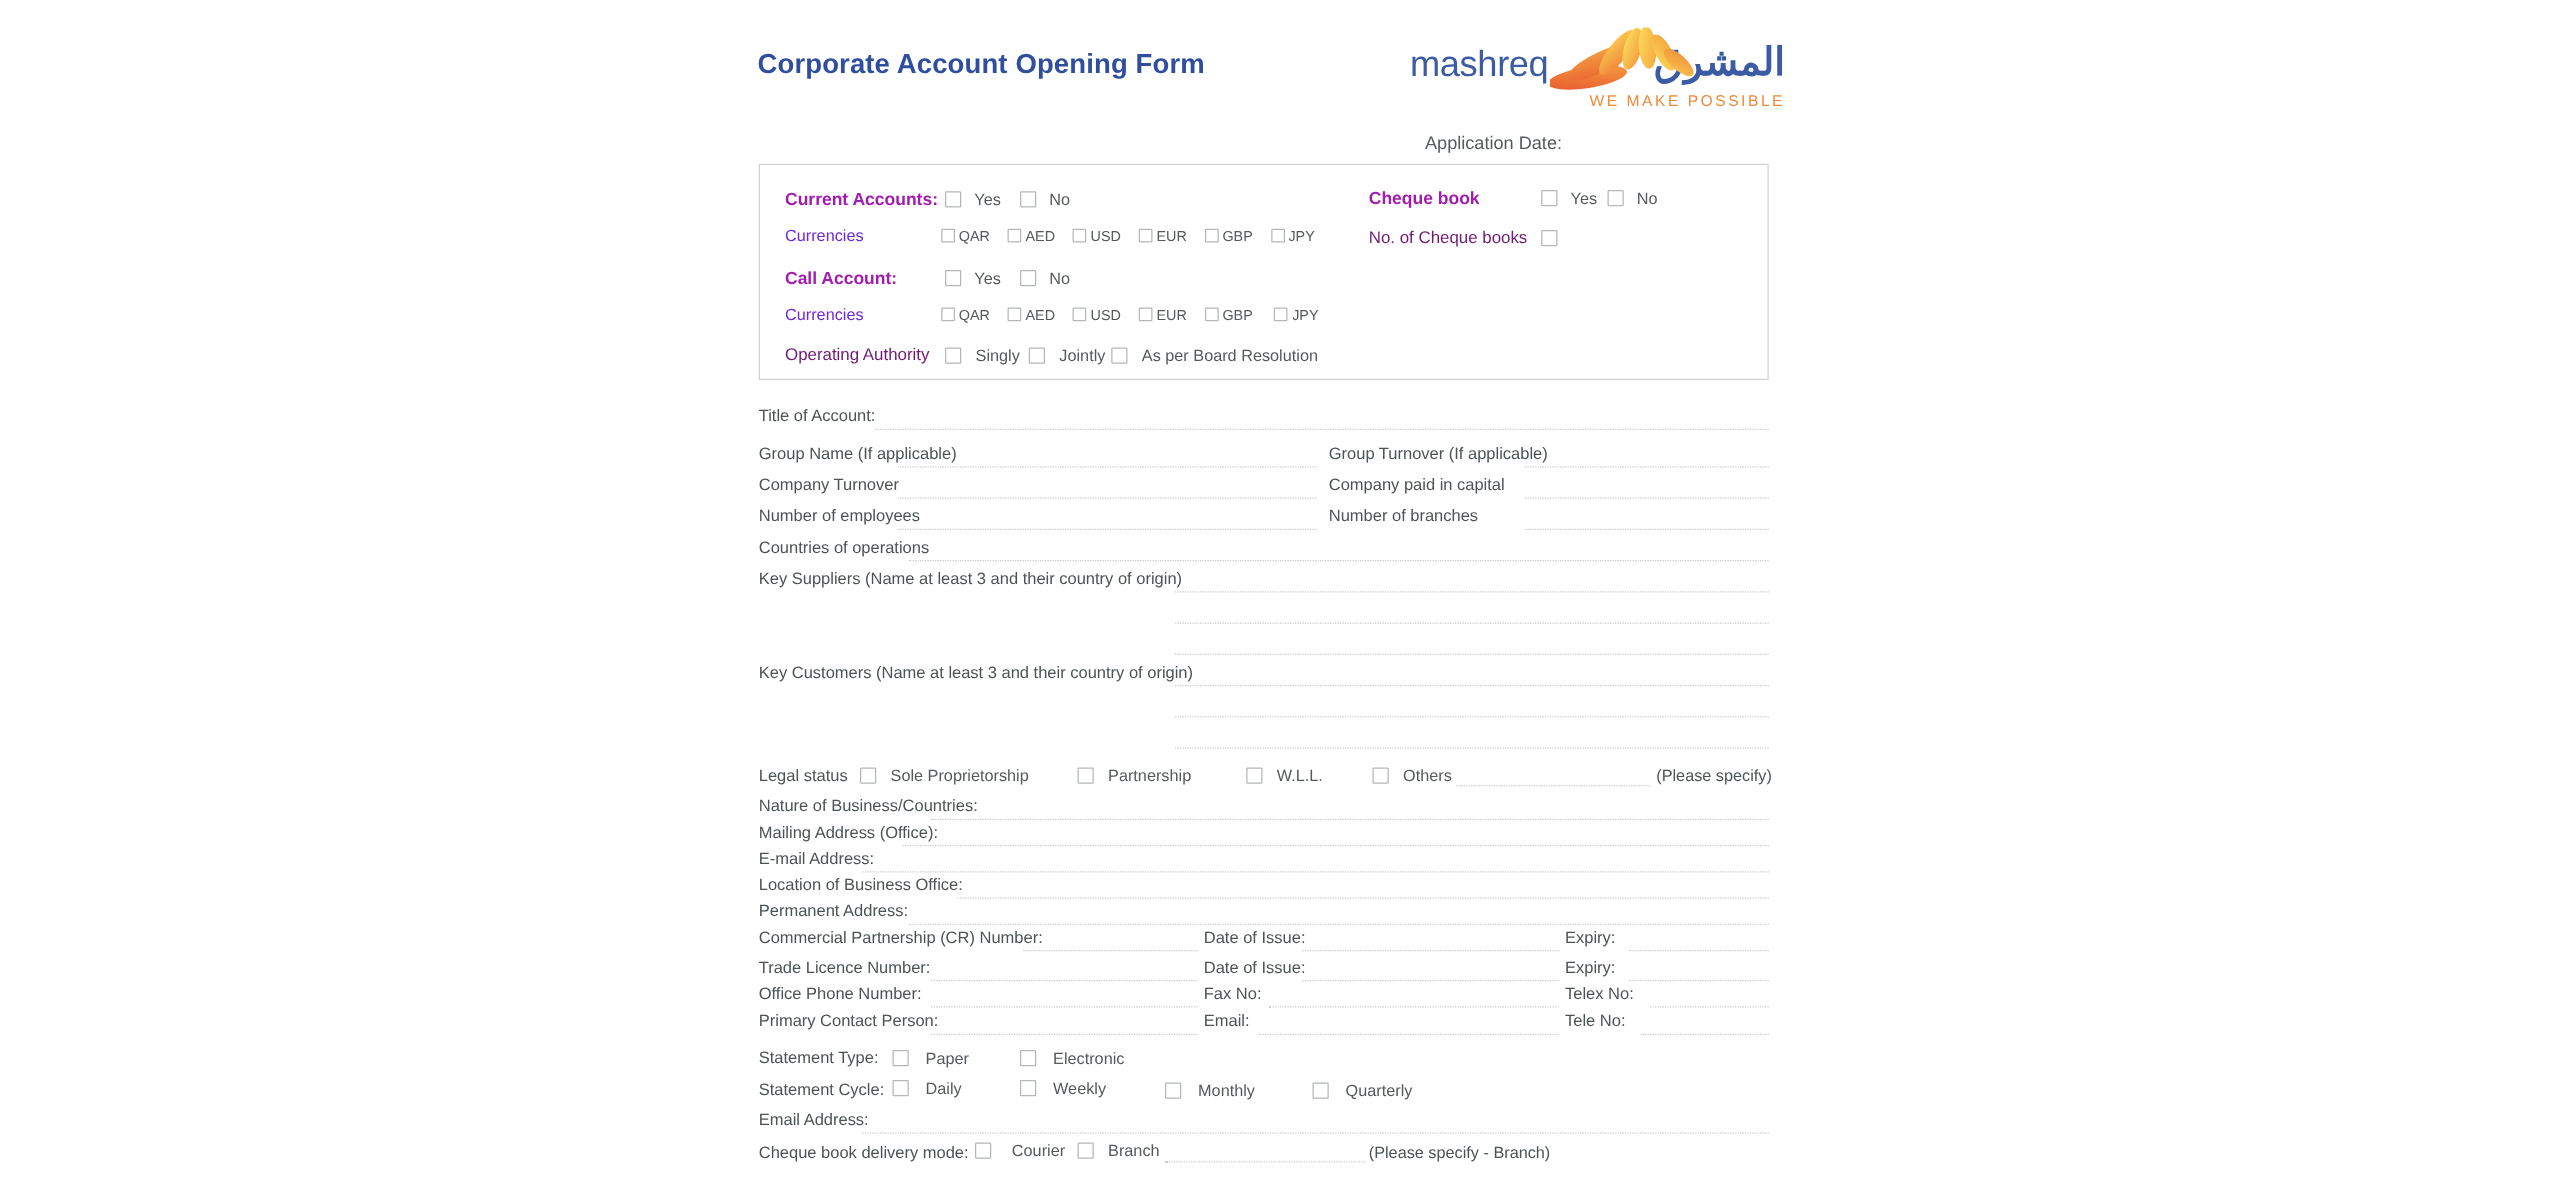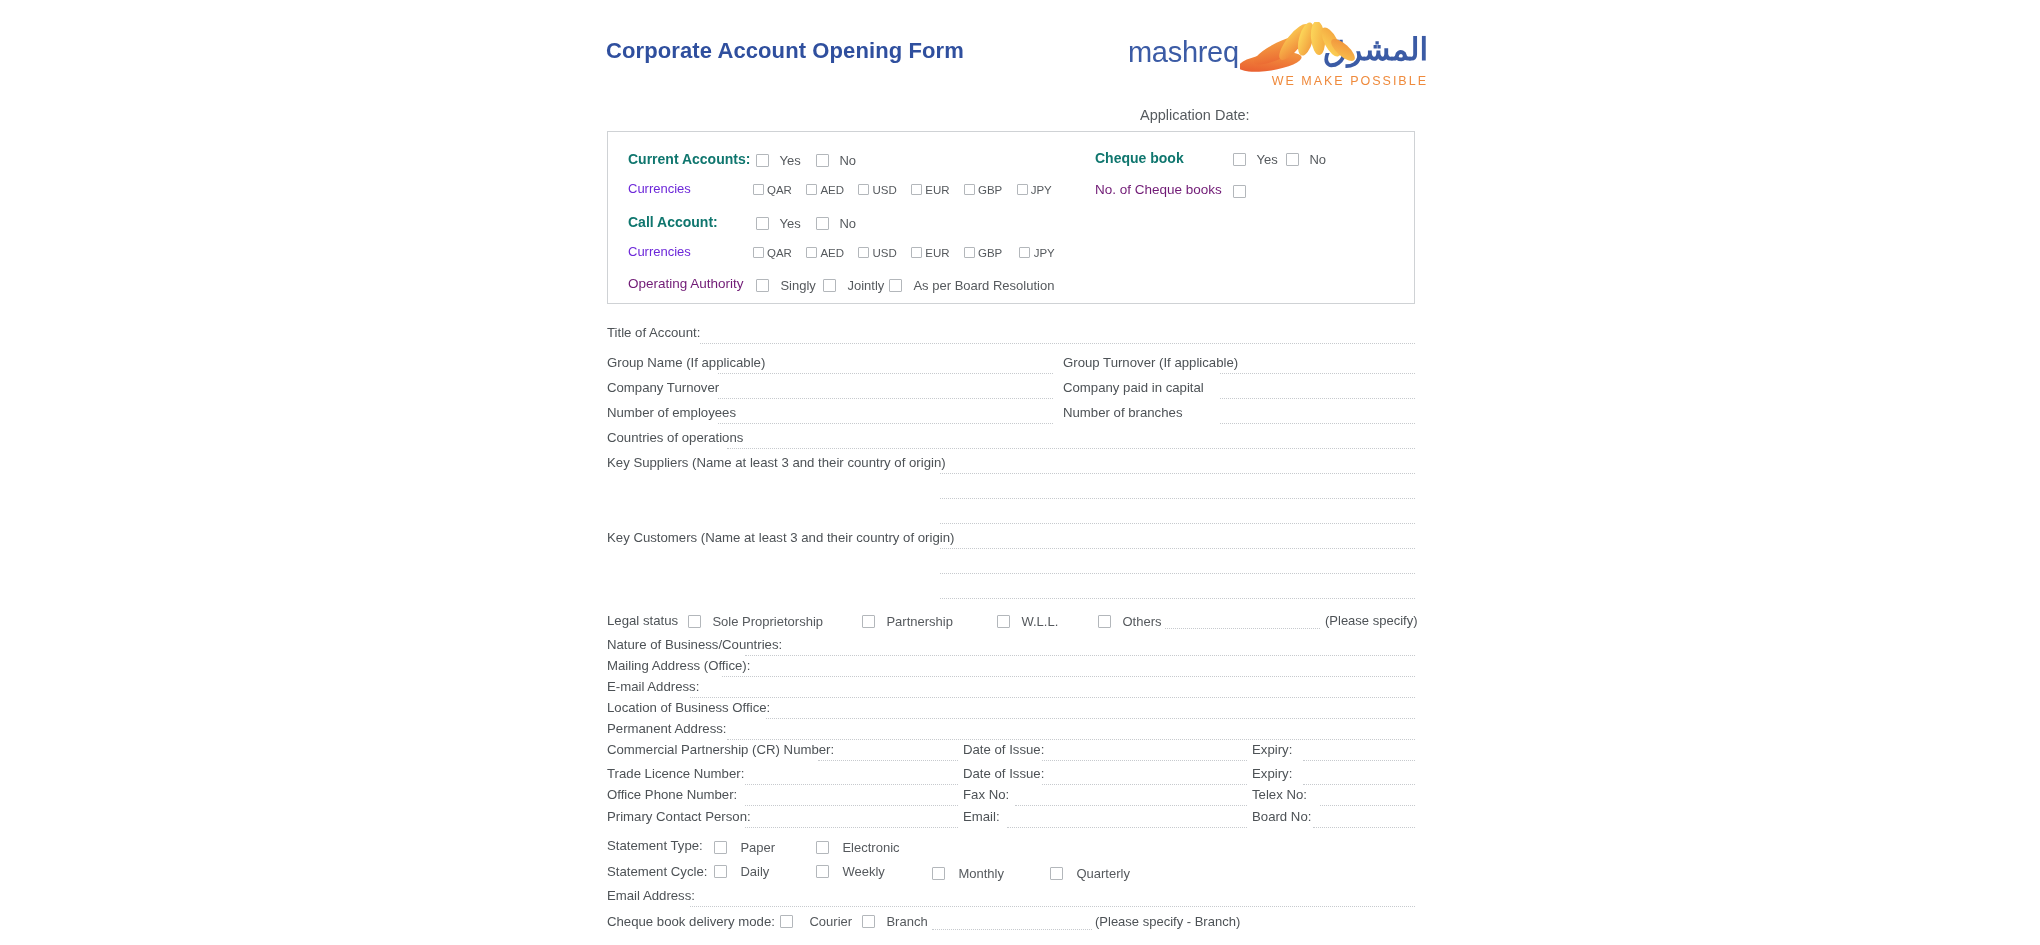--- a/index.html
+++ b/index.html
@@ -46,21 +46,21 @@
     font-size: 14.5px; color: #555a5e; white-space: nowrap;
   }
 
   
   .top-box {
     position: absolute; left: 607px; top: 131px;
     width: 808px; height: 173px;
     border: 1px solid #cfd2d5; background: #fff;
   }
   .row { position: absolute; white-space: nowrap; }
-  .lbl-bold { font-size: 14px; color: #0f766e; font-weight: bold; }
+  .lbl-bold { font-size: 14px; color: #a21caf; font-weight: bold; }
   .lbl-reg  { font-size: 13px; color: #6d28d9; }
   .lbl-mid  { font-size: 13.5px; color: #701a75; }
 
   .cb {
     display: inline-block; vertical-align: -2px;
     width: 13px; height: 13px;
     border: 1px solid #b3b7bb; background: #fff;
     border-radius: 1px;
   }
   .cb-sm { width: 11px; height: 11px; vertical-align: -1px; }
@@ -301,21 +301,21 @@
   <div class="fieldline" style="left:745px; top:805px; width:213px;"></div>
   <div class="flabel" style="left:963px; top:787px;">Fax No:</div>
   <div class="fieldline" style="left:1015px; top:805px; width:232px;"></div>
   <div class="flabel" style="left:1252px; top:787px;">Telex No:</div>
   <div class="fieldline" style="left:1320px; top:805px; width:95px;"></div>
 
   <div class="flabel" style="left:607px; top:809px;">Primary Contact Person:</div>
   <div class="fieldline" style="left:745px; top:827px; width:213px;"></div>
   <div class="flabel" style="left:963px; top:809px;">Email:</div>
   <div class="fieldline" style="left:1007px; top:827px; width:240px;"></div>
-  <div class="flabel" style="left:1252px; top:809px;">Board No:</div>
+  <div class="flabel" style="left:1252px; top:809px;">Tele No:</div>
   <div class="fieldline" style="left:1313px; top:827px; width:102px;"></div>
 
   <div class="flabel" style="left:607px; top:838px;">Statement Type:</div>
   <div class="row" style="left:714px; top:838px;">
     <span class="cb"></span>
     <span class="opt" style="margin-left:9px;">Paper</span>
   </div>
   <div class="row" style="left:816px; top:838px;">
     <span class="cb"></span>
     <span class="opt" style="margin-left:9px;">Electronic</span>

